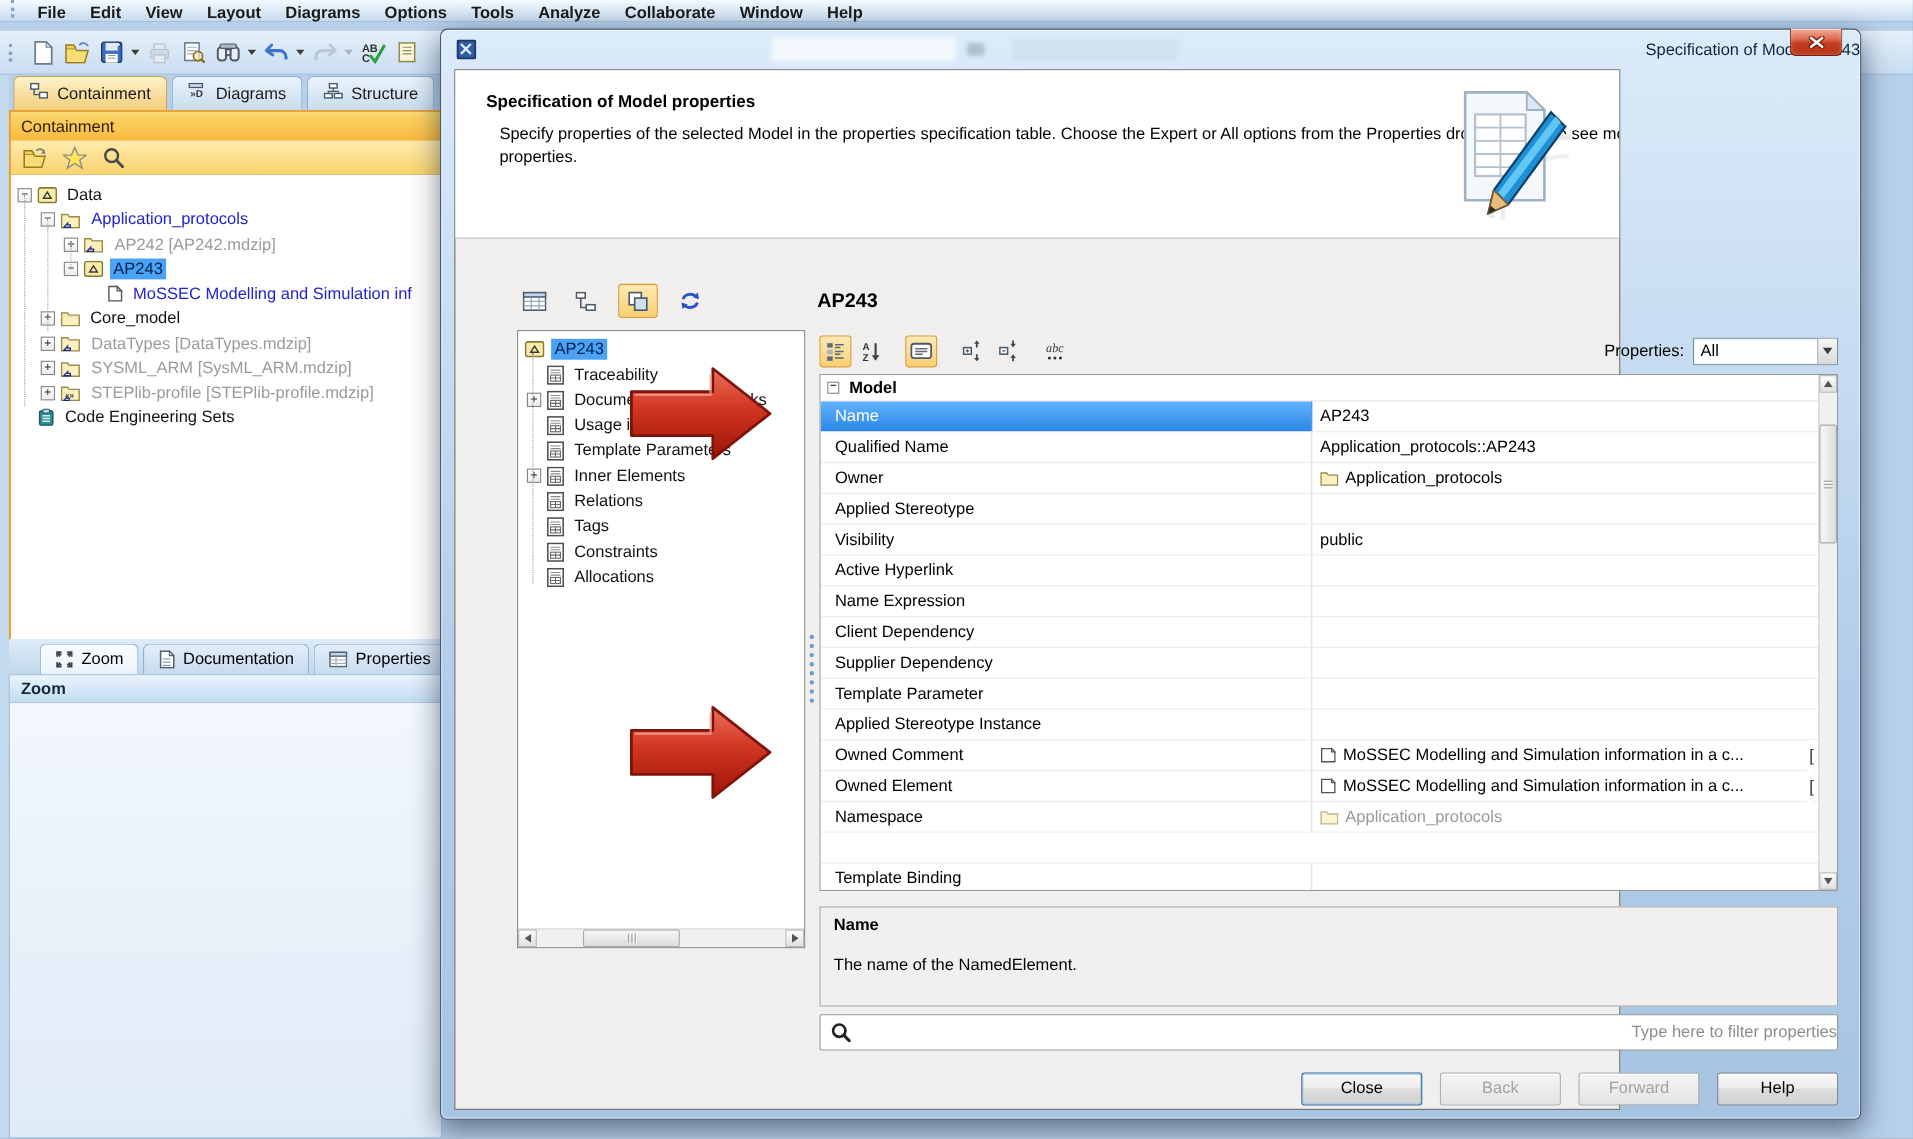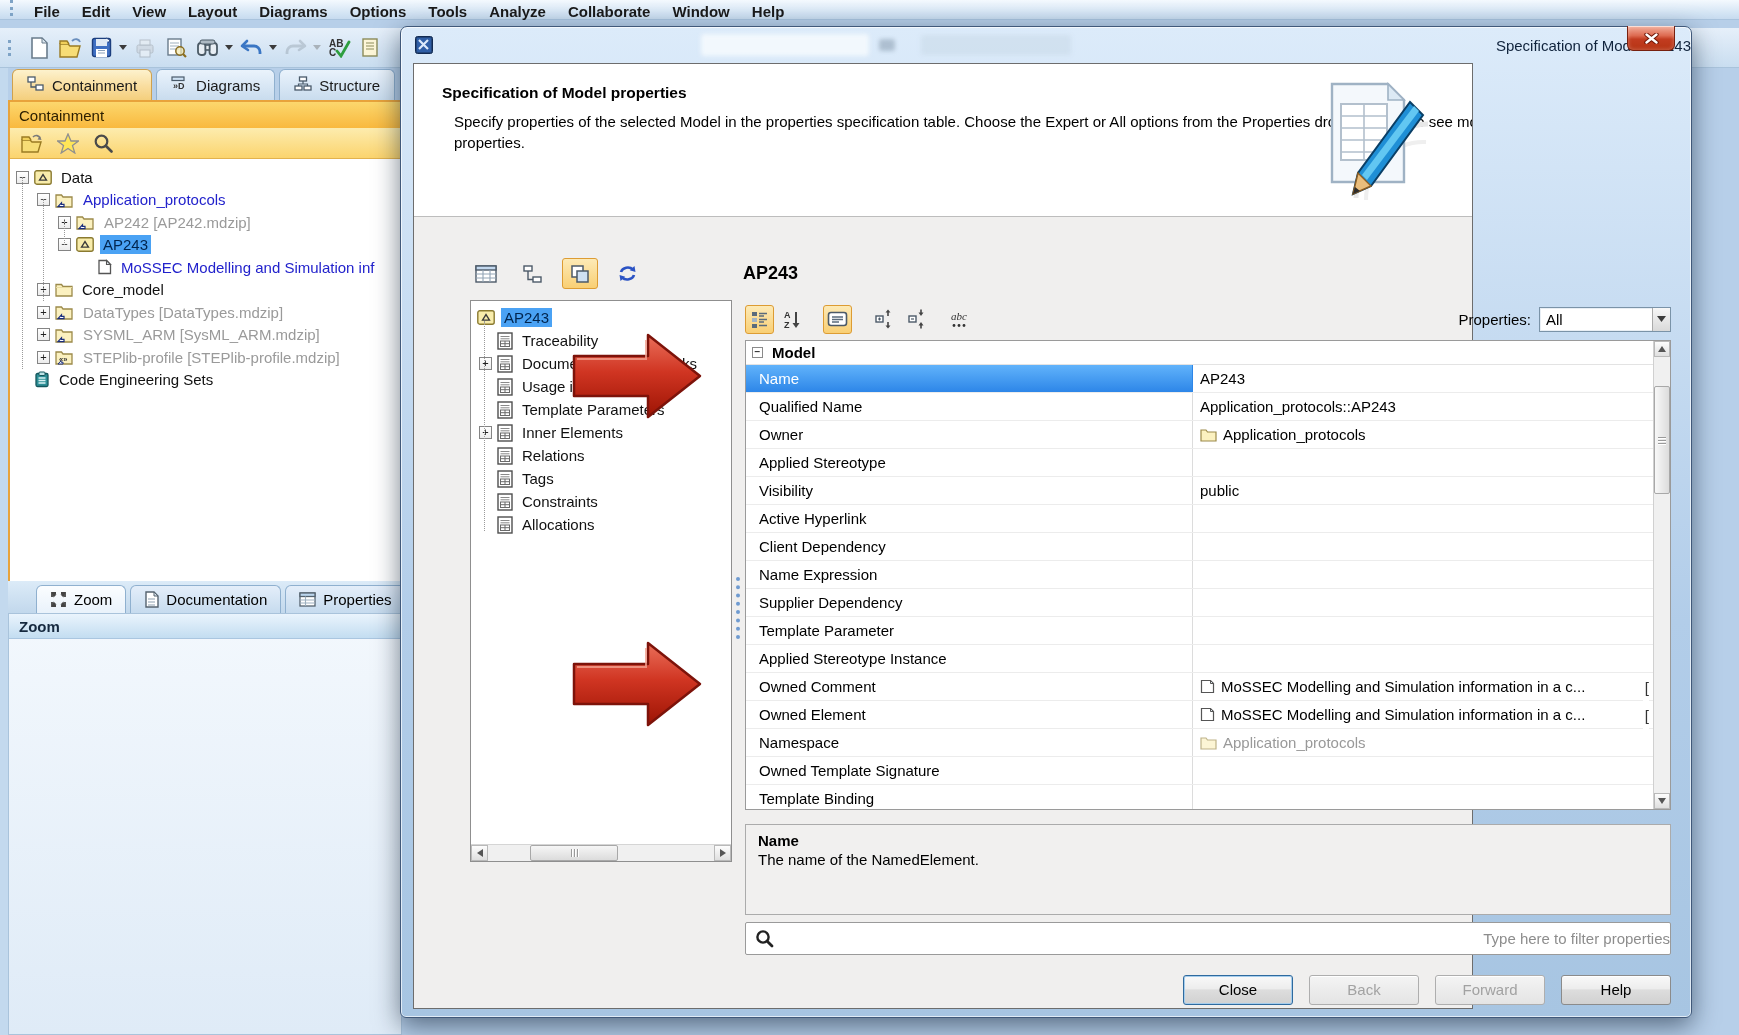--- a/index.html
+++ b/index.html
@@ -146,21 +146,21 @@
   .vscroll .sb-btn { width:16px; }
   .v-thumb { position:absolute; left:0; top:45px; width:16px; height:108px; border:1px solid #a8a8a8;
     border-radius:2px; background:linear-gradient(90deg,#f8f8f8,#dcdcdc);
     display:flex; flex-direction:column; align-items:center; justify-content:center; gap:2px; }
   .gripline-h { width:8px; height:1px; background:#9a9a9a; box-shadow:0 1px 0 #fff; }
   .sb-bottom { position:absolute; bottom:0; }
 
   .desc-panel { position:absolute; left:331px; top:760px; width:926px; height:91px;
     background:#f1f0ef; border:1px solid #ababab; padding:7px 12px; }
   .desc-panel .dp-title { font-size:15px; font-weight:700; color:#000; }
-  .desc-panel .dp-text { font-size:15px; color:#000; margin-top:2px; }
+  .desc-panel .dp-text { font-size:15px; color:#000; margin-top:20px; }
 
   .filter-box { position:absolute; left:331px; top:858px; width:926px; height:33px;
     background:#fff; border:1px solid #9a9a9a; border-radius:2px; display:flex; align-items:center;
     padding-left:9px; gap:9px; }
   .filter-box input { border:none; outline:none; flex:1; font-size:15px;
     font-family:"Liberation Sans",sans-serif; color:#333; background:transparent;text-align:right; }
   .filter-box input::placeholder { color:#8d8d8d; }
 
   .dlg-buttons { position:absolute; left:331px; top:911px; width:926px; display:flex;
     justify-content:flex-end; gap:16px; }
@@ -833,27 +833,27 @@
               </div>
             </div>
             <div class="pt-row">
               <div class="pt-name">
                 <span>Active Hyperlink</span>
               </div>
               <div class="pt-value"></div>
             </div>
             <div class="pt-row">
               <div class="pt-name">
+                <span>Name Expression</span>
+              </div>
+              <div class="pt-value"></div>
+            </div>
+            <div class="pt-row">
+              <div class="pt-name">
                 <span>Client Dependency</span>
-              </div>
-              <div class="pt-value"></div>
-            </div>
-            <div class="pt-row">
-              <div class="pt-name">
-                <span>Name Expression</span>
               </div>
               <div class="pt-value"></div>
             </div>
             <div class="pt-row">
               <div class="pt-name">
                 <span>Supplier Dependency</span>
               </div>
               <div class="pt-value"></div>
             </div>
             <div class="pt-row">
@@ -905,23 +905,20 @@
               <div class="pt-value muted">
                 <span style="display: flex; opacity: 0.65;">
                   <svg width="17" height="14" viewBox="0 0 17 14">
                     <path d="M1 4 V2 h5 l1.5 2 H16 v9 H1 Z" fill="#fbf1c0" stroke="#9c8a4a" stroke-width="1.2"></path>
                   </svg>
                 </span>
                 <span>Application_protocols</span>
               </div>
             </div>
             <div class="pt-row">
-              <div class="pt-name">
-                <span>Owned Template Signature</span>
-              </div>
               <div class="pt-value"></div>
             </div>
             <div class="pt-row">
               <div class="pt-name">
                 <span>Template Binding</span>
               </div>
               <div class="pt-value"></div>
             </div>
           </div>
         <div class="vscroll">

